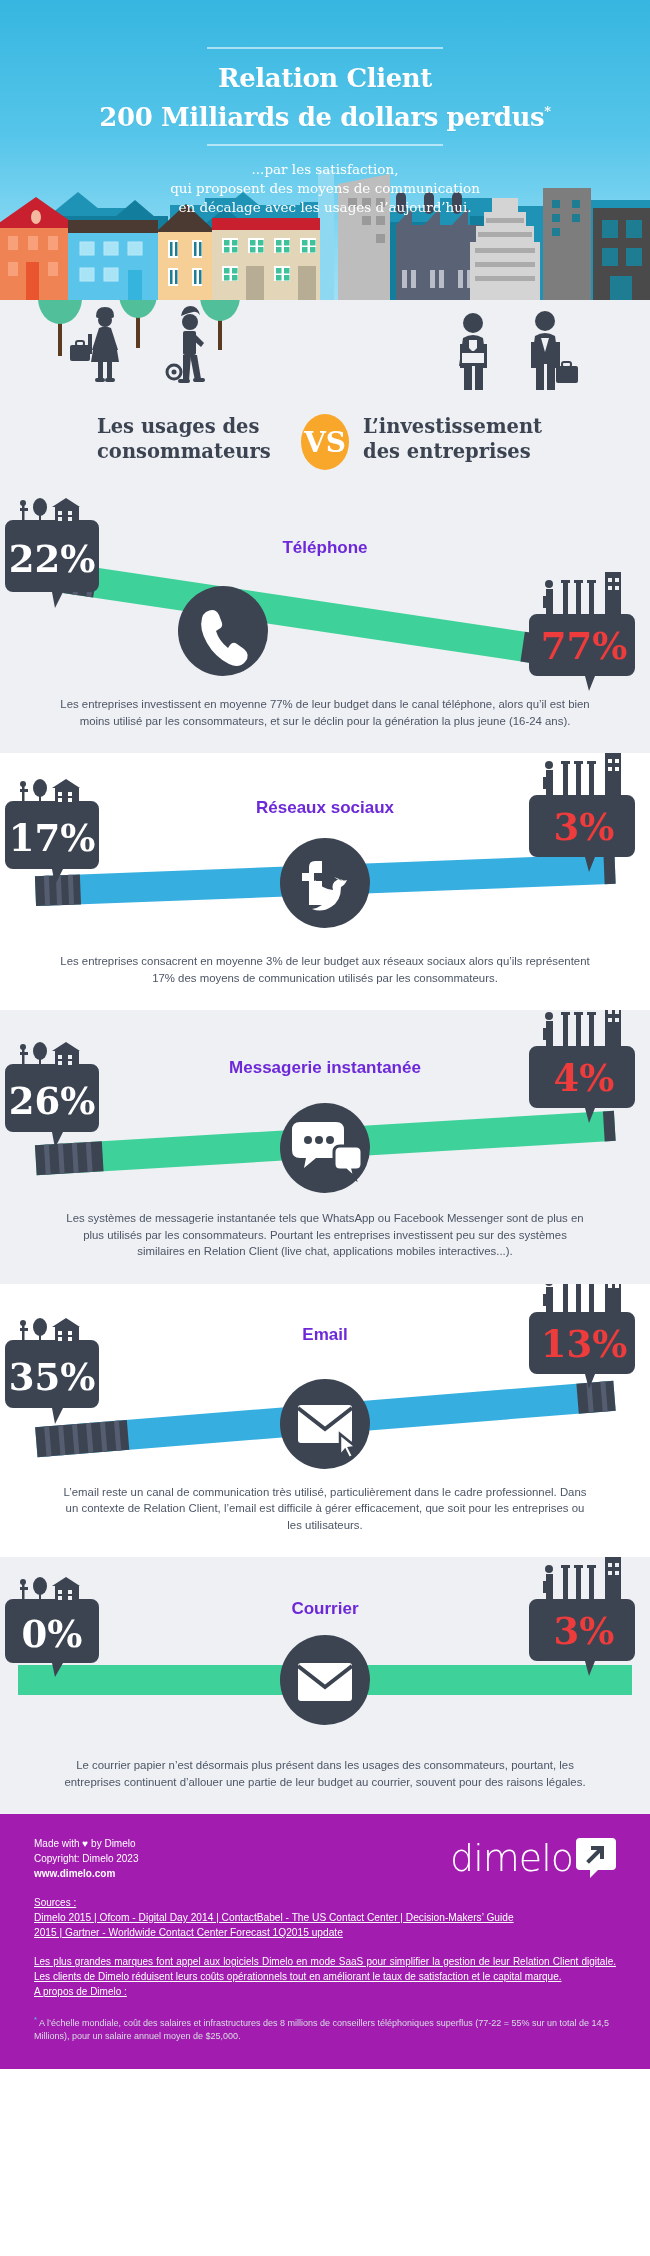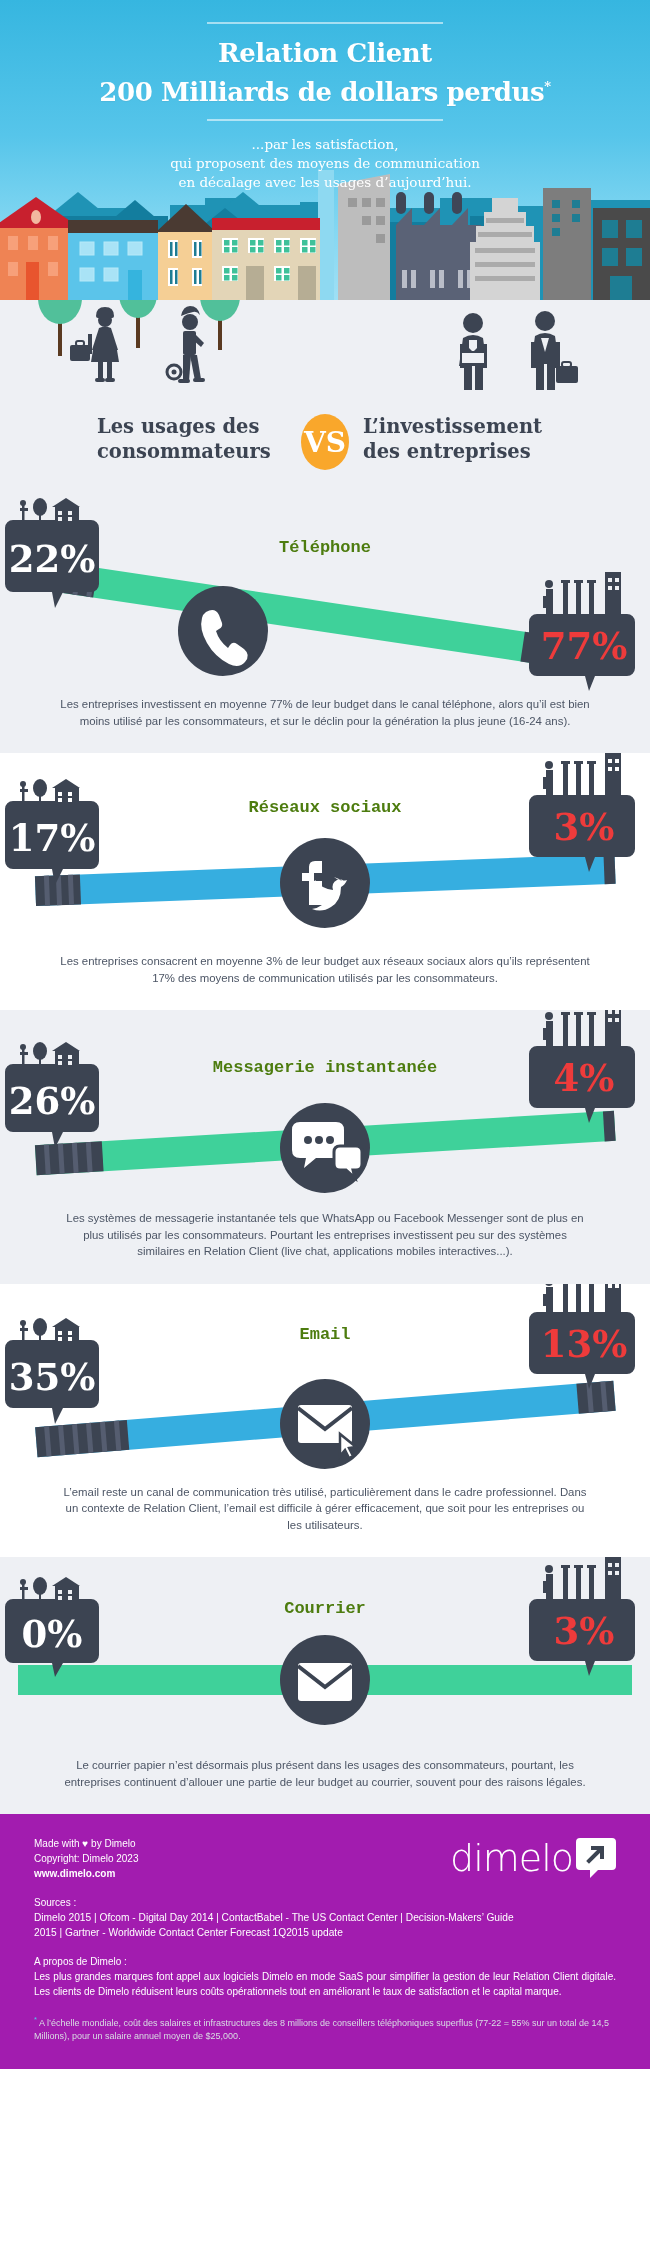--- a/index.html
+++ b/index.html
@@ -12,21 +12,21 @@
   }
   .page { width:650px; position:relative; overflow:hidden; }
 
   
   .hero {
     position: relative;
     height: 300px;
     background: linear-gradient(180deg,#36b6e0 0%,#56c5ea 45%,#86d8f2 78%,#9fe0f5 100%);
     overflow: hidden;
   }
-  .hero-inner { padding-top: 22px; text-align:center; position:relative; z-index:4; }
+  .hero-inner { padding-top: 22px; text-align:center; position:relative; z-index:4;margin-top:25px; }
   .rule { width:236px; height:2px; background:rgba(255,255,255,.55); margin:0 auto; }
   .hero h1 {
     font-family: "DejaVu Serif", serif;
     font-weight: bold;
     color: #ffffff;
     font-size: 26px;
     line-height: 34px;
     letter-spacing: -0.4px;
     margin: 12px 0 10px;
     text-shadow: 0 1px 1px rgba(0,0,0,.05);
@@ -75,43 +75,43 @@
 
   .seesaw {
     position:relative;
     height: 200px;
     width: 650px;
   }
   .seesaw svg { display:block; }
 
   .ch-title {
     position:absolute; left:0; right:0; text-align:center;
-    font-family:Liberation Mono, monospace; font-weight:bold;
-    font-size:17px; color:#4d7c0f;
+    font-family:Liberation Sans, sans-serif; font-weight:bold;
+    font-size:17px; color:#6d28d9;
     z-index: 6;
   }
 
   .ch-desc {
     font-size:11.4px; line-height:16.5px; color:#4c5565;
     text-align:center; padding: 0 58px 20px; 
   }
 
   
   .footer {
     background:#a21caf; color:#ffffff; padding: 22px 34px 26px;
     font-size:10px; line-height:15px;
   }
   .footer .top { display:flex; justify-content:space-between; align-items:flex-start; }
   .logo { display:flex; align-items:center;justify-content:space-between; }
   .logo-word {
     font-family:"DejaVu Sans", sans-serif;
     font-size:38px; line-height:38px; font-weight:300; color:#fff;
     letter-spacing:-1px;
   }
-  .footer .blk { margin-top:14px; }
+  .footer .blk { margin-top:14px;text-decoration:underline; }
   .footer .note { margin-top:14px; color:#d9dde4; font-size:9px; line-height:13px; }
   .footer .note sup { color:#56c5ea; }
   .footer .src-line { font-size:10.2px; }
   .heart { color:#ffffff; }
 
   .bold { font-weight:bold; }
 </style>
 </head>
 <body>
 
@@ -725,22 +725,22 @@
       </div>
     </div>
 
     <div class="blk">
       <div>Sources :</div>
       <div class="src-line">Dimelo 2015 | Ofcom - Digital Day 2014 | ContactBabel - The US Contact Center | Decision-Makers’ Guide</div>
       <div class="src-line">2015 | Gartner - Worldwide Contact Center Forecast 1Q2015 update</div>
     </div>
 
     <div class="blk">
+      <div style="text-align:justify">Les plus grandes marques font appel aux logiciels Dimelo en mode SaaS pour simplifier la gestion de leur Relation Client digitale. Les clients de Dimelo réduisent leurs coûts opérationnels tout en améliorant le taux de satisfaction et le capital marque.</div>
       <div>A propos de Dimelo :</div>
-      <div style="text-align:justify">Les plus grandes marques font appel aux logiciels Dimelo en mode SaaS pour simplifier la gestion de leur Relation Client digitale. Les clients de Dimelo réduisent leurs coûts opérationnels tout en améliorant le taux de satisfaction et le capital marque.</div>
     </div>
 
     <div class="note">
       <sup>*</sup><span> A l’échelle mondiale, coût des salaires et infrastructures des 8 millions de conseillers téléphoniques superflus (77-22 = 55% sur un total de 14,5 Millions), pour un salaire annuel moyen de $25,000.</span>
     </div>
   </footer>
 
 </div>
 
 </body></html>

